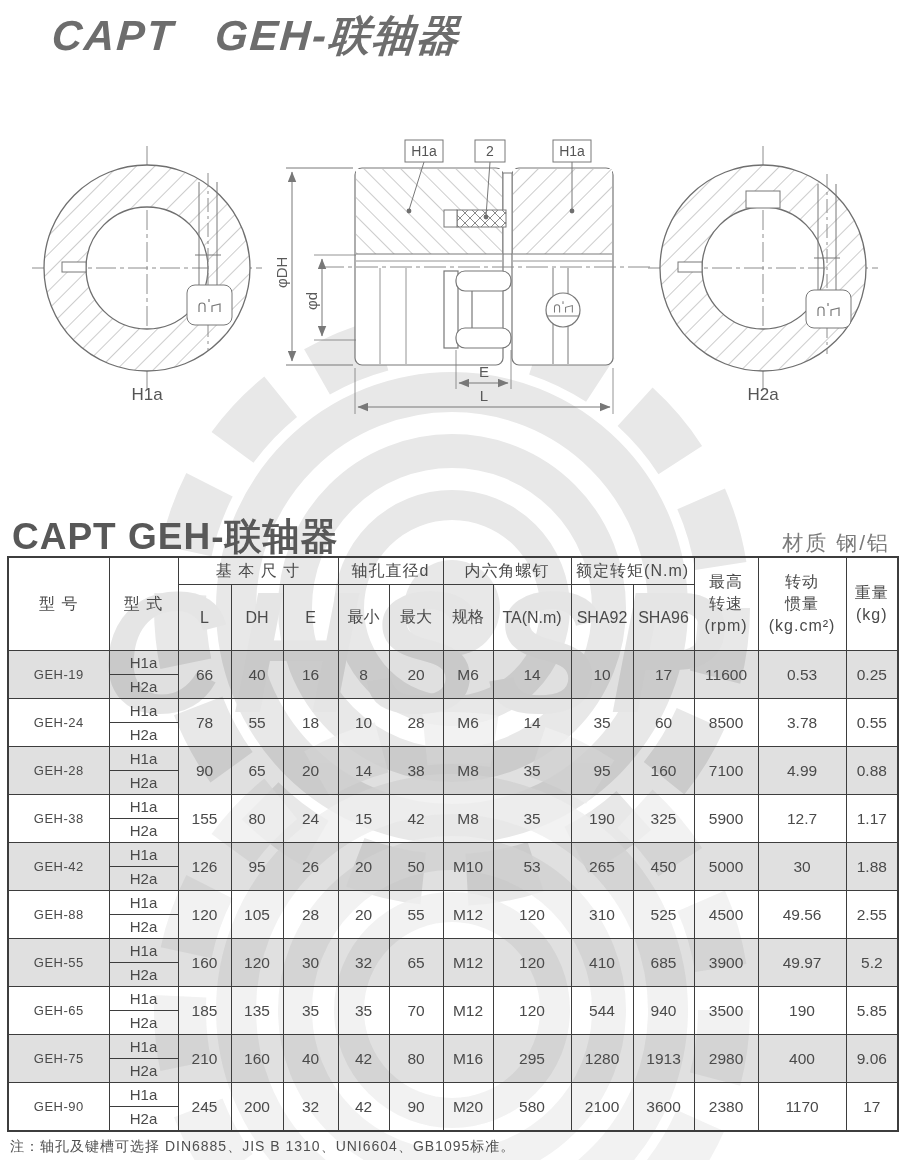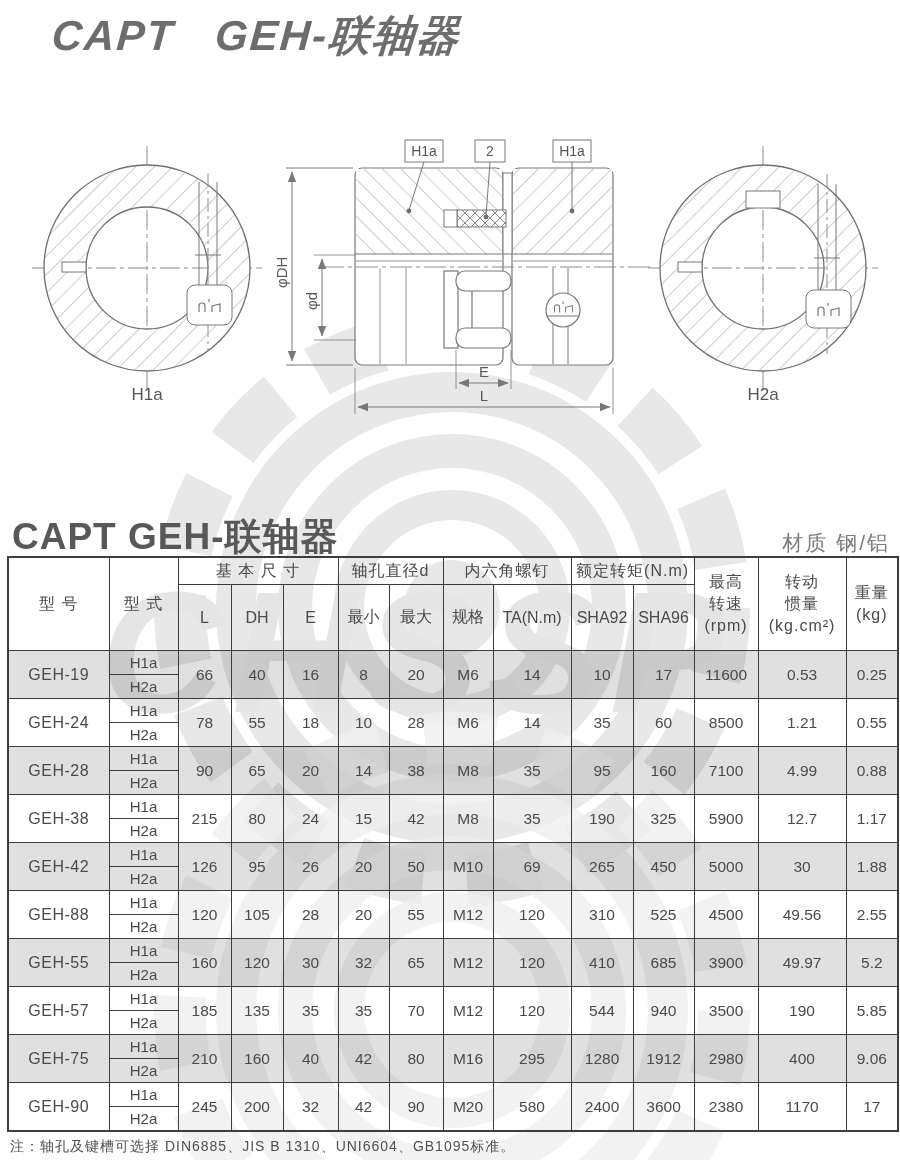--- a/index.html
+++ b/index.html
@@ -36,21 +36,21 @@
   table.spec{border-collapse:collapse;table-layout:fixed;width:886px;border:2px solid #3d3d3d;}
   .spec th,.spec td{
     border:1px solid #3d3d3d;text-align:center;vertical-align:middle;
     font-weight:normal;color:#4a4a4a;padding:0;overflow:hidden;
   }
   .spec thead tr.group th{height:26px;font-size:16px;letter-spacing:1px;}
   .spec thead tr.sub th{height:65px;font-size:16px;}
   .spec thead th.span2{font-size:16px;}
   .pre{white-space:pre-line;line-height:22px;}
   .spec td{height:23px;font-size:15.5px;}
-  .spec td.model{font-size:16px;letter-spacing:.5px;margin-left:33px;}
+  .spec td.model{font-size:13px;letter-spacing:.5px;margin-left:33px;}
   .spec td.type{font-size:15px;}
   .spec tr.shade td{background:rgba(0,0,0,0.12);}
   
   .footnote{
     position:absolute;left:10px;top:1138px;z-index:2;
     font-size:14px;color:#4f4f4f;letter-spacing:1px;
   }
 </style>
 </head>
 <body>
@@ -281,21 +281,21 @@
           <td class="val" rowspan="2">78</td>
           <td class="val" rowspan="2">55</td>
           <td class="val" rowspan="2">18</td>
           <td class="val" rowspan="2">10</td>
           <td class="val" rowspan="2">28</td>
           <td class="val" rowspan="2">M6</td>
           <td class="val" rowspan="2">14</td>
           <td class="val" rowspan="2">35</td>
           <td class="val" rowspan="2">60</td>
           <td class="val" rowspan="2">8500</td>
-          <td class="val" rowspan="2">1.21</td>
+          <td class="val" rowspan="2">3.78</td>
           <td class="val" rowspan="2">0.55</td>
         </tr>
         <tr>
           <td class="type">H2a</td>
         </tr>
         <tr class="shade">
           <td class="model" rowspan="2">GEH-28</td>
           <td class="type">H1a</td>
           <td class="val" rowspan="2">90</td>
           <td class="val" rowspan="2">65</td>
@@ -309,21 +309,21 @@
           <td class="val" rowspan="2">7100</td>
           <td class="val" rowspan="2">4.99</td>
           <td class="val" rowspan="2">0.88</td>
         </tr>
         <tr class="shade">
           <td class="type">H2a</td>
         </tr>
         <tr>
           <td class="model" rowspan="2">GEH-38</td>
           <td class="type">H1a</td>
-          <td class="val" rowspan="2">215</td>
+          <td class="val" rowspan="2">155</td>
           <td class="val" rowspan="2">80</td>
           <td class="val" rowspan="2">24</td>
           <td class="val" rowspan="2">15</td>
           <td class="val" rowspan="2">42</td>
           <td class="val" rowspan="2">M8</td>
           <td class="val" rowspan="2">35</td>
           <td class="val" rowspan="2">190</td>
           <td class="val" rowspan="2">325</td>
           <td class="val" rowspan="2">5900</td>
           <td class="val" rowspan="2">12.7</td>
@@ -334,21 +334,21 @@
         </tr>
         <tr class="shade">
           <td class="model" rowspan="2">GEH-42</td>
           <td class="type">H1a</td>
           <td class="val" rowspan="2">126</td>
           <td class="val" rowspan="2">95</td>
           <td class="val" rowspan="2">26</td>
           <td class="val" rowspan="2">20</td>
           <td class="val" rowspan="2">50</td>
           <td class="val" rowspan="2">M10</td>
-          <td class="val" rowspan="2">69</td>
+          <td class="val" rowspan="2">53</td>
           <td class="val" rowspan="2">265</td>
           <td class="val" rowspan="2">450</td>
           <td class="val" rowspan="2">5000</td>
           <td class="val" rowspan="2">30</td>
           <td class="val" rowspan="2">1.88</td>
         </tr>
         <tr class="shade">
           <td class="type">H2a</td>
         </tr>
         <tr>
@@ -383,21 +383,21 @@
           <td class="val" rowspan="2">410</td>
           <td class="val" rowspan="2">685</td>
           <td class="val" rowspan="2">3900</td>
           <td class="val" rowspan="2">49.97</td>
           <td class="val" rowspan="2">5.2</td>
         </tr>
         <tr class="shade">
           <td class="type">H2a</td>
         </tr>
         <tr>
-          <td class="model" rowspan="2">GEH-57</td>
+          <td class="model" rowspan="2">GEH-65</td>
           <td class="type">H1a</td>
           <td class="val" rowspan="2">185</td>
           <td class="val" rowspan="2">135</td>
           <td class="val" rowspan="2">35</td>
           <td class="val" rowspan="2">35</td>
           <td class="val" rowspan="2">70</td>
           <td class="val" rowspan="2">M12</td>
           <td class="val" rowspan="2">120</td>
           <td class="val" rowspan="2">544</td>
           <td class="val" rowspan="2">940</td>
@@ -412,39 +412,39 @@
           <td class="model" rowspan="2">GEH-75</td>
           <td class="type">H1a</td>
           <td class="val" rowspan="2">210</td>
           <td class="val" rowspan="2">160</td>
           <td class="val" rowspan="2">40</td>
           <td class="val" rowspan="2">42</td>
           <td class="val" rowspan="2">80</td>
           <td class="val" rowspan="2">M16</td>
           <td class="val" rowspan="2">295</td>
           <td class="val" rowspan="2">1280</td>
-          <td class="val" rowspan="2">1912</td>
+          <td class="val" rowspan="2">1913</td>
           <td class="val" rowspan="2">2980</td>
           <td class="val" rowspan="2">400</td>
           <td class="val" rowspan="2">9.06</td>
         </tr>
         <tr class="shade">
           <td class="type">H2a</td>
         </tr>
         <tr>
           <td class="model" rowspan="2">GEH-90</td>
           <td class="type">H1a</td>
           <td class="val" rowspan="2">245</td>
           <td class="val" rowspan="2">200</td>
           <td class="val" rowspan="2">32</td>
           <td class="val" rowspan="2">42</td>
           <td class="val" rowspan="2">90</td>
           <td class="val" rowspan="2">M20</td>
           <td class="val" rowspan="2">580</td>
-          <td class="val" rowspan="2">2400</td>
+          <td class="val" rowspan="2">2100</td>
           <td class="val" rowspan="2">3600</td>
           <td class="val" rowspan="2">2380</td>
           <td class="val" rowspan="2">1170</td>
           <td class="val" rowspan="2">17</td>
         </tr>
         <tr>
           <td class="type">H2a</td>
         </tr>
       </tbody>
   </table>

